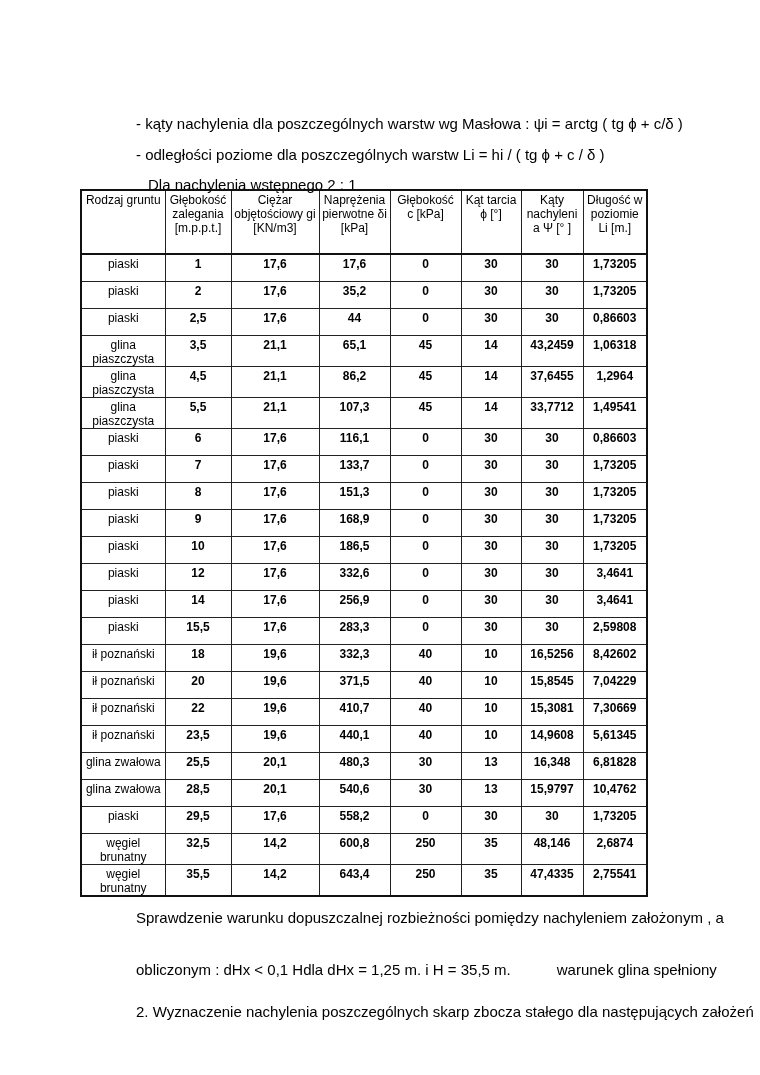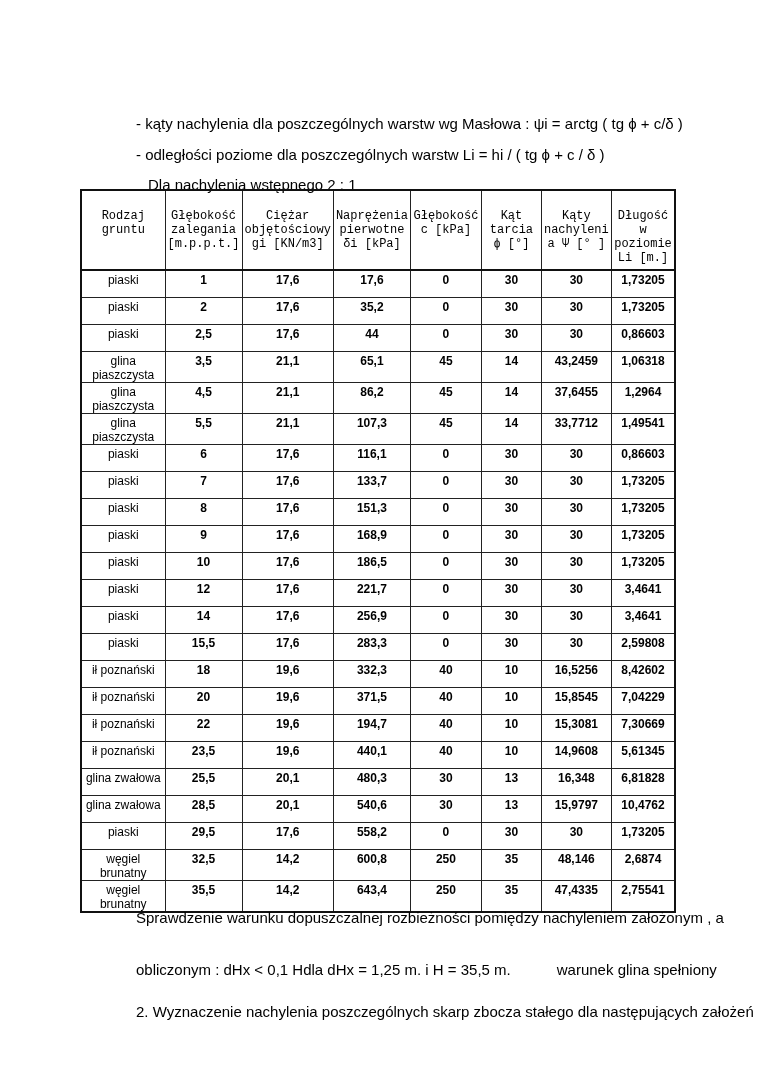--- a/index.html
+++ b/index.html
@@ -20,21 +20,21 @@
     font-size: 12px;
     line-height: 14px;
     border: 2px solid #111;
   }
   table.soil th, table.soil td {
     border: 1px solid #222;
     padding: 0 2px;
     text-align: center;
     vertical-align: top;
   }
-  table.soil th { font-weight: normal; height: 60px; padding-top: 18px; font-family: Liberation Mono, monospace; }
+  table.soil th { font-weight: normal; height: 60px; padding-top: 2px; }
   table.soil td { font-weight: bold; height: 24px; padding-top: 2px; }
   table.soil td.name { font-weight: normal; margin-top: 8px; }
   table.soil tr.tall td { height: 28px; }
   table.soil tr.first td { border-top: 2px solid #111; }
   col.c0 { width: 84px; } col.c1 { width: 66px; } col.c2 { width: 88px; } col.c3 { width: 71px; }
   col.c4 { width: 71px; } col.c5 { width: 60px; } col.c6 { width: 62px; } col.c7 { width: 64px; }
 </style>
 </head>
 <body>
 
@@ -173,21 +173,21 @@
         <td>186,5</td>
         <td>0</td>
         <td>30</td>
         <td>30</td>
         <td>1,73205</td>
       </tr>
       <tr>
         <td class="name">piaski</td>
         <td>12</td>
         <td>17,6</td>
-        <td>221,7</td>
+        <td>332,6</td>
         <td>0</td>
         <td>30</td>
         <td>30</td>
         <td>3,4641</td>
       </tr>
       <tr>
         <td class="name">piaski</td>
         <td>14</td>
         <td>17,6</td>
         <td>256,9</td>
@@ -223,21 +223,21 @@
         <td>371,5</td>
         <td>40</td>
         <td>10</td>
         <td>15,8545</td>
         <td>7,04229</td>
       </tr>
       <tr>
         <td class="name">ił poznański</td>
         <td>22</td>
         <td>19,6</td>
-        <td>194,7</td>
+        <td>410,7</td>
         <td>40</td>
         <td>10</td>
         <td>15,3081</td>
         <td>7,30669</td>
       </tr>
       <tr>
         <td class="name">ił poznański</td>
         <td>23,5</td>
         <td>19,6</td>
         <td>440,1</td>

